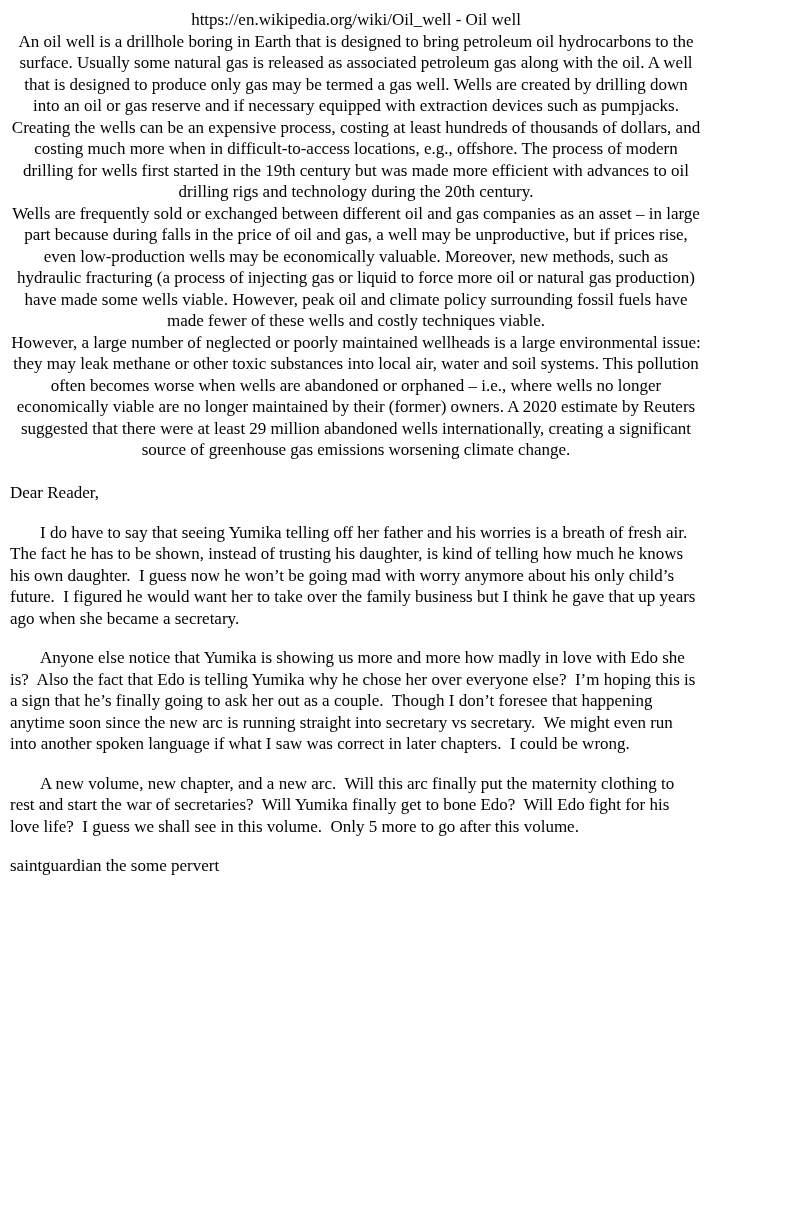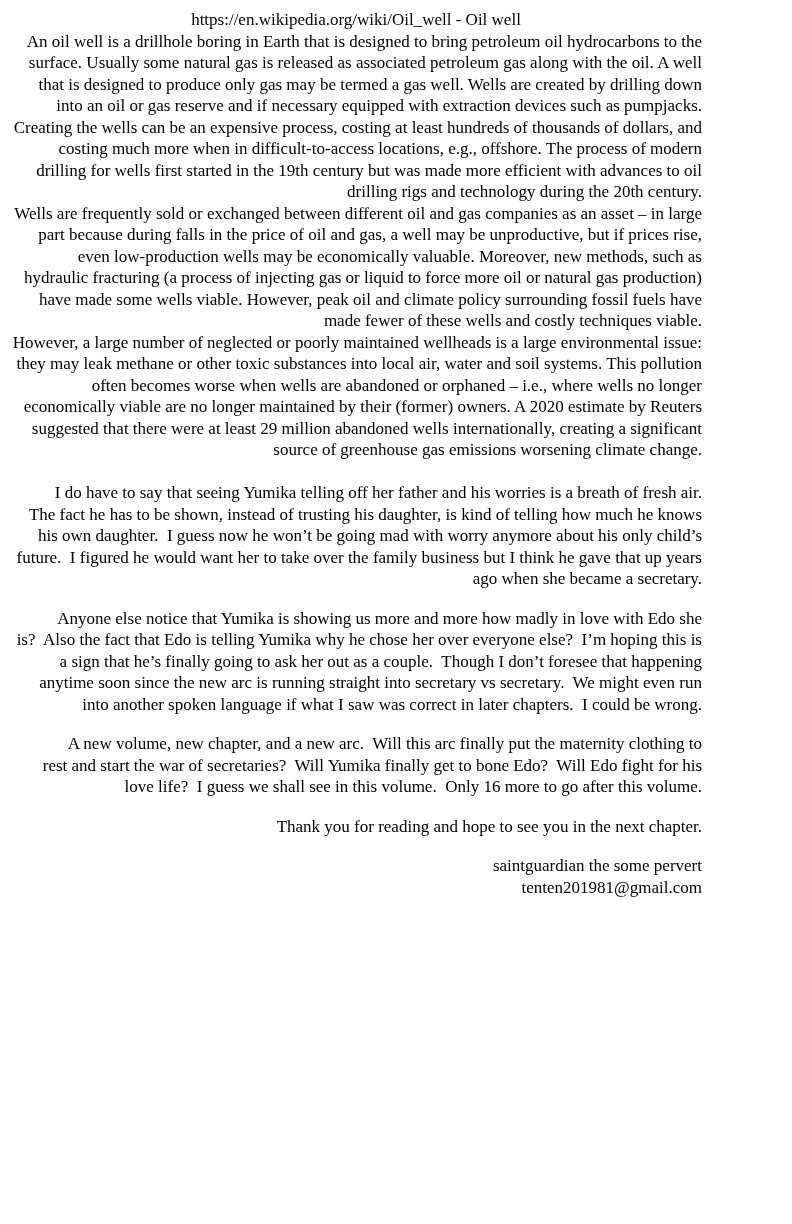--- a/index.html
+++ b/index.html
@@ -8,21 +8,21 @@
     height: 1224px;
     box-sizing: border-box;
     padding: 9px 10px 0 10px;
     background: #ffffff;
     color: #000000;
     font-family: "Liberation Serif", "DejaVu Serif", serif;
     font-size: 17px;
     line-height: 21.5px;
     overflow: hidden;
   }
-  p { margin: 0; white-space: pre-wrap; text-align: right; }
+  p { margin: 0; white-space: pre-wrap; }
   .excerpt { text-align: center; }
   .excerpt p, .excerpt .title { margin: 0; }
   .letter { text-align: left; margin-top: 21.5px; }
   .letter p { margin-top: 18px; }
   .letter p.salutation { margin-top: 0; }
   .letter p.indented { text-indent: 30px; }
   .letter p.sig-email { margin-top: 0; }
 </style>
 </head>
 <body>
@@ -30,21 +30,20 @@
 <div class="page">
 
   <div class="excerpt">
     <div class="title">https://en.wikipedia.org/wiki/Oil_well - Oil well</div>
     <p>An oil well is a drillhole boring in Earth that is designed to bring petroleum oil hydrocarbons to the surface. Usually some natural gas is released as associated petroleum gas along with the oil. A well that is designed to produce only gas may be termed a gas well. Wells are created by drilling down into an oil or gas reserve and if necessary equipped with extraction devices such as pumpjacks. Creating the wells can be an expensive process, costing at least hundreds of thousands of dollars, and costing much more when in difficult-to-access locations, e.g., offshore. The process of modern drilling for wells first started in the 19th century but was made more efficient with advances to oil drilling rigs and technology during the 20th century.</p>
     <p>Wells are frequently sold or exchanged between different oil and gas companies as an asset – in large part because during falls in the price of oil and gas, a well may be unproductive, but if prices rise, even low-production wells may be economically valuable. Moreover, new methods, such as hydraulic fracturing (a process of injecting gas or liquid to force more oil or natural gas production) have made some wells viable. However, peak oil and climate policy surrounding fossil fuels have made fewer of these wells and costly techniques viable.</p>
     <p>However, a large number of neglected or poorly maintained wellheads is a large environmental issue: they may leak methane or other toxic substances into local air, water and soil systems. This pollution often becomes worse when wells are abandoned or orphaned – i.e., where wells no longer economically viable are no longer maintained by their (former) owners. A 2020 estimate by Reuters suggested that there were at least 29 million abandoned wells internationally, creating a significant source of greenhouse gas emissions worsening climate change.</p>
   </div>
 
   <div class="letter">
+    <p class="salutation">Dear Reader,</p>
     <p class="indented">I do have to say that seeing Yumika telling off her father and his worries is a breath of fresh air.  The fact he has to be shown, instead of trusting his daughter, is kind of telling how much he knows his own daughter.  I guess now he won’t be going mad with worry anymore about his only child’s future.  I figured he would want her to take over the family business but I think he gave that up years ago when she became a secretary.</p>
     <p class="indented">Anyone else notice that Yumika is showing us more and more how madly in love with Edo she is?  Also the fact that Edo is telling Yumika why he chose her over everyone else?  I’m hoping this is a sign that he’s finally going to ask her out as a couple.  Though I don’t foresee that happening anytime soon since the new arc is running straight into secretary vs secretary.  We might even run into another spoken language if what I saw was correct in later chapters.  I could be wrong.</p>
-    <p class="indented">A new volume, new chapter, and a new arc.  Will this arc finally put the maternity clothing to rest and start the war of secretaries?  Will Yumika finally get to bone Edo?  Will Edo fight for his love life?  I guess we shall see in this volume.  Only 16 more to go after this volume.</p>
-    <p class="indented">Thank you for reading and hope to see you in the next chapter.</p>
+    <p class="indented">A new volume, new chapter, and a new arc.  Will this arc finally put the maternity clothing to rest and start the war of secretaries?  Will Yumika finally get to bone Edo?  Will Edo fight for his love life?  I guess we shall see in this volume.  Only 5 more to go after this volume.</p>
     <p class="sig-name">saintguardian the some pervert</p>
-    <p class="sig-email">tenten201981@gmail.com</p>
   </div>
 
 </div>
 
 </body></html>

